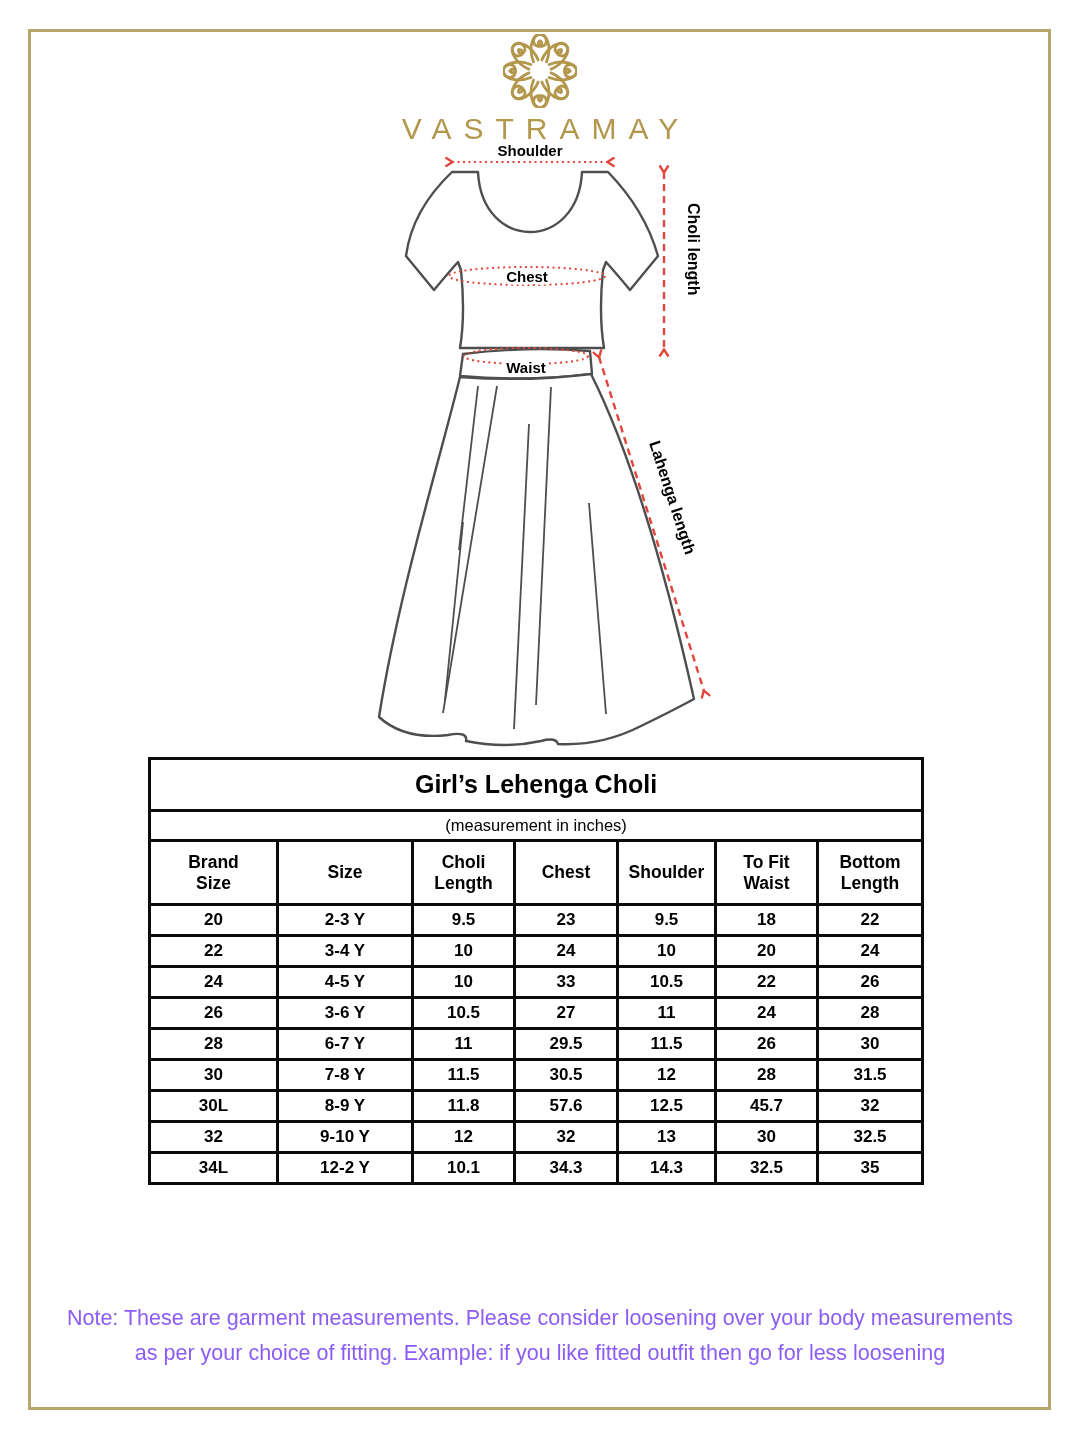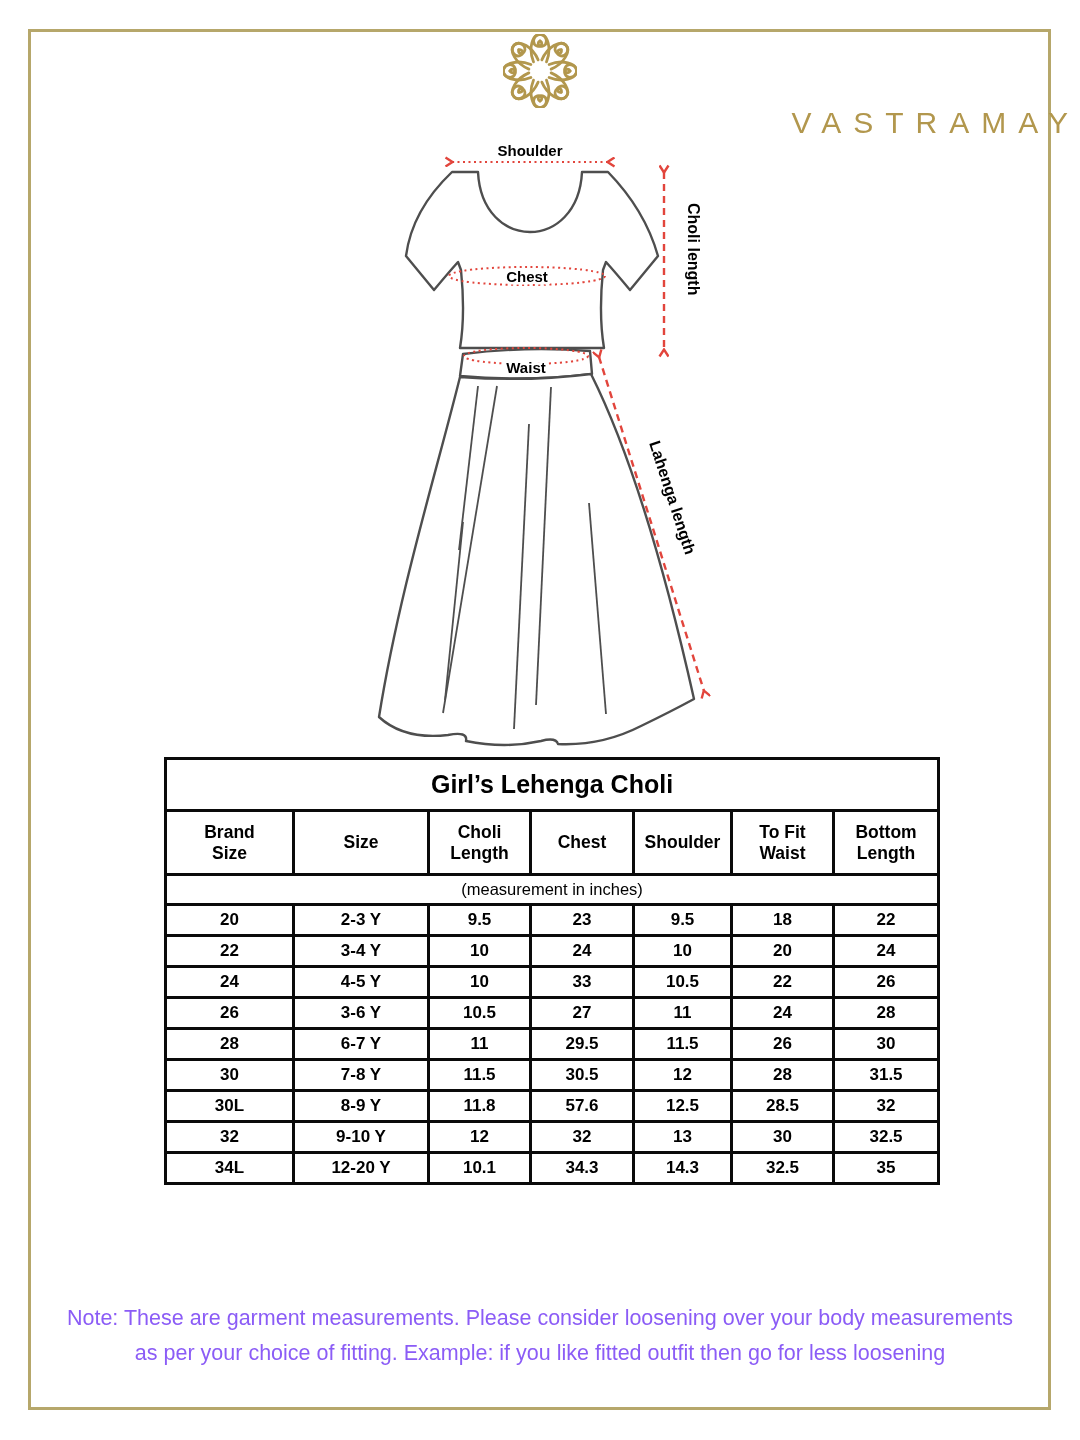--- a/index.html
+++ b/index.html
@@ -9,37 +9,37 @@
     --sketch-gray:#4e4e4e;
   }
   *{box-sizing:border-box;margin:0;padding:0;}
   body{background:#fff;font-family:"Liberation Sans",sans-serif;}
   .page{position:relative;width:1080px;height:1440px;background:#ffffff;overflow:hidden;}
 
   .gold-frame{position:absolute;left:28px;top:29px;right:29px;bottom:30px;
     border:3px solid var(--frame-gold,#b6a76b);pointer-events:none;}
 
   .logo-wrap{position:absolute;top:34px;left:0;width:100%;display:flex;justify-content:center;}
-  .brand-name{position:absolute;top:106px;left:0;width:100%;text-align:right;
+  .brand-name{position:absolute;top:112px;left:0;width:100%;text-align:center;
     color:var(--brand-gold,#b2974d);font-size:30px;font-weight:400;
     letter-spacing:12px;text-indent:12px;}
 
   .gold-line{stroke:var(--brand-gold,#b2974d);fill:none;stroke-width:3;stroke-linecap:round;}
 
   .diagram-svg{position:absolute;top:0;left:0;}
   .sketch{stroke:var(--sketch-gray,#4e4e4e);stroke-width:2.4;fill:#ffffff;stroke-linejoin:round;}
   .sketch-line{stroke:var(--sketch-gray,#4e4e4e);stroke-width:1.8;fill:none;}
   .red-dot{stroke:var(--annotation-red,#e2453c);stroke-width:2;fill:none;stroke-dasharray:2 3.5;}
   .red-dash{stroke:var(--annotation-red,#e2453c);stroke-width:2.4;fill:none;stroke-dasharray:7 5;}
   .red-head{stroke:var(--annotation-red,#e2453c);stroke-width:2.4;fill:none;}
   .dlabel{font:bold 15px "Liberation Sans",sans-serif;fill:#000;}
   .dlabel-lg{font:bold 16px "Liberation Sans",sans-serif;fill:#000;}
   .halo{stroke:#fff;stroke-width:5px;paint-order:stroke;}
 
-  .size-table{position:absolute;left:164px;top:757px;width:773px;
+  .size-table{position:absolute;left:148px;top:757px;width:773px;
     border-collapse:collapse;table-layout:fixed;}
   .size-table th,.size-table td{border:3px solid #0a0a0a;text-align:center;
     vertical-align:middle;color:#000;}
   .tbl-title{font-size:25px;font-weight:bold;height:52px;}
   .tbl-subtitle{font-size:16.5px;font-weight:400;height:30px;}
   .size-table th{font-size:17.5px;font-weight:bold;height:64px;white-space:pre-line;line-height:1.2;}
   .size-table td.data-cell{font-size:17px;font-weight:bold;height:31px;}
 
   .note-wrap{position:absolute;top:1301px;left:0;width:100%;text-align:center;
     color:#8b5cf6;font-size:21.5px;line-height:1.62;}
@@ -158,35 +158,35 @@
       <col style="width:103px">
         <col style="width:98px">
         <col style="width:102px">
         <col style="width:105px">
     </colgroup>
     <tbody>
       <tr>
         <td class="tbl-title" colspan="7">Girl’s Lehenga Choli</td>
       </tr>
       <tr>
+        <td class="tbl-subtitle" colspan="7">(measurement in inches)</td>
+      </tr>
+      <tr>
         <th>Brand
 Size</th>
         <th>Size</th>
         <th>Choli
 Length</th>
         <th>Chest</th>
         <th>Shoulder</th>
         <th>To Fit
 Waist</th>
         <th>Bottom
 Length</th>
       </tr>
-      <tr>
-        <td class="tbl-subtitle" colspan="7">(measurement in inches)</td>
-      </tr>
     </tbody>
     <tbody>
 
         <tr>
           <td class="data-cell">20</td>
           <td class="data-cell">2-3 Y</td>
           <td class="data-cell">9.5</td>
           <td class="data-cell">23</td>
           <td class="data-cell">9.5</td>
           <td class="data-cell">18</td>
@@ -242,39 +242,39 @@
           <td class="data-cell">28</td>
           <td class="data-cell">31.5</td>
         </tr>
 
         <tr>
           <td class="data-cell">30L</td>
           <td class="data-cell">8-9 Y</td>
           <td class="data-cell">11.8</td>
           <td class="data-cell">57.6</td>
           <td class="data-cell">12.5</td>
-          <td class="data-cell">28.5</td>
+          <td class="data-cell">45.7</td>
           <td class="data-cell">32</td>
         </tr>
 
         <tr>
           <td class="data-cell">32</td>
           <td class="data-cell">9-10 Y</td>
           <td class="data-cell">12</td>
           <td class="data-cell">32</td>
           <td class="data-cell">13</td>
           <td class="data-cell">30</td>
           <td class="data-cell">32.5</td>
         </tr>
 
 
 
         <tr>
           <td class="data-cell">34L</td>
-          <td class="data-cell">12-20 Y</td>
+          <td class="data-cell">12-2 Y</td>
           <td class="data-cell">10.1</td>
           <td class="data-cell">34.3</td>
           <td class="data-cell">14.3</td>
           <td class="data-cell">32.5</td>
           <td class="data-cell">35</td>
         </tr>
       </tbody>
   </table>
 
   <div class="note-wrap">

